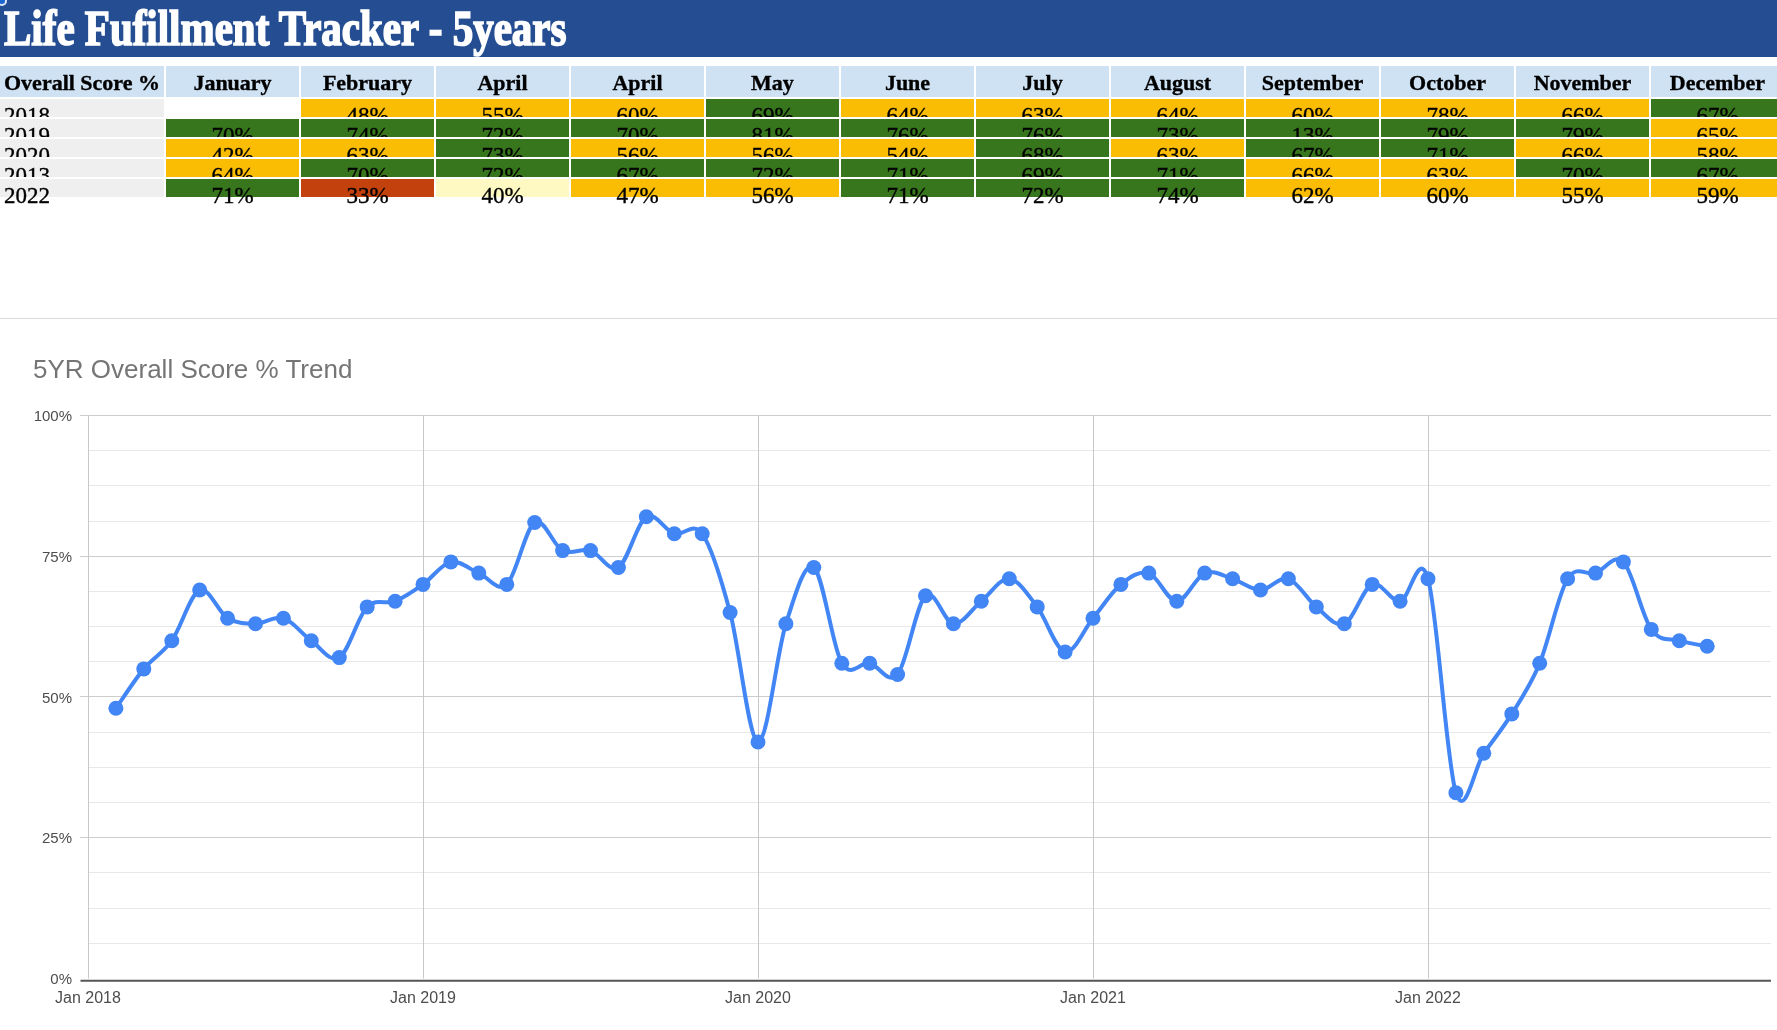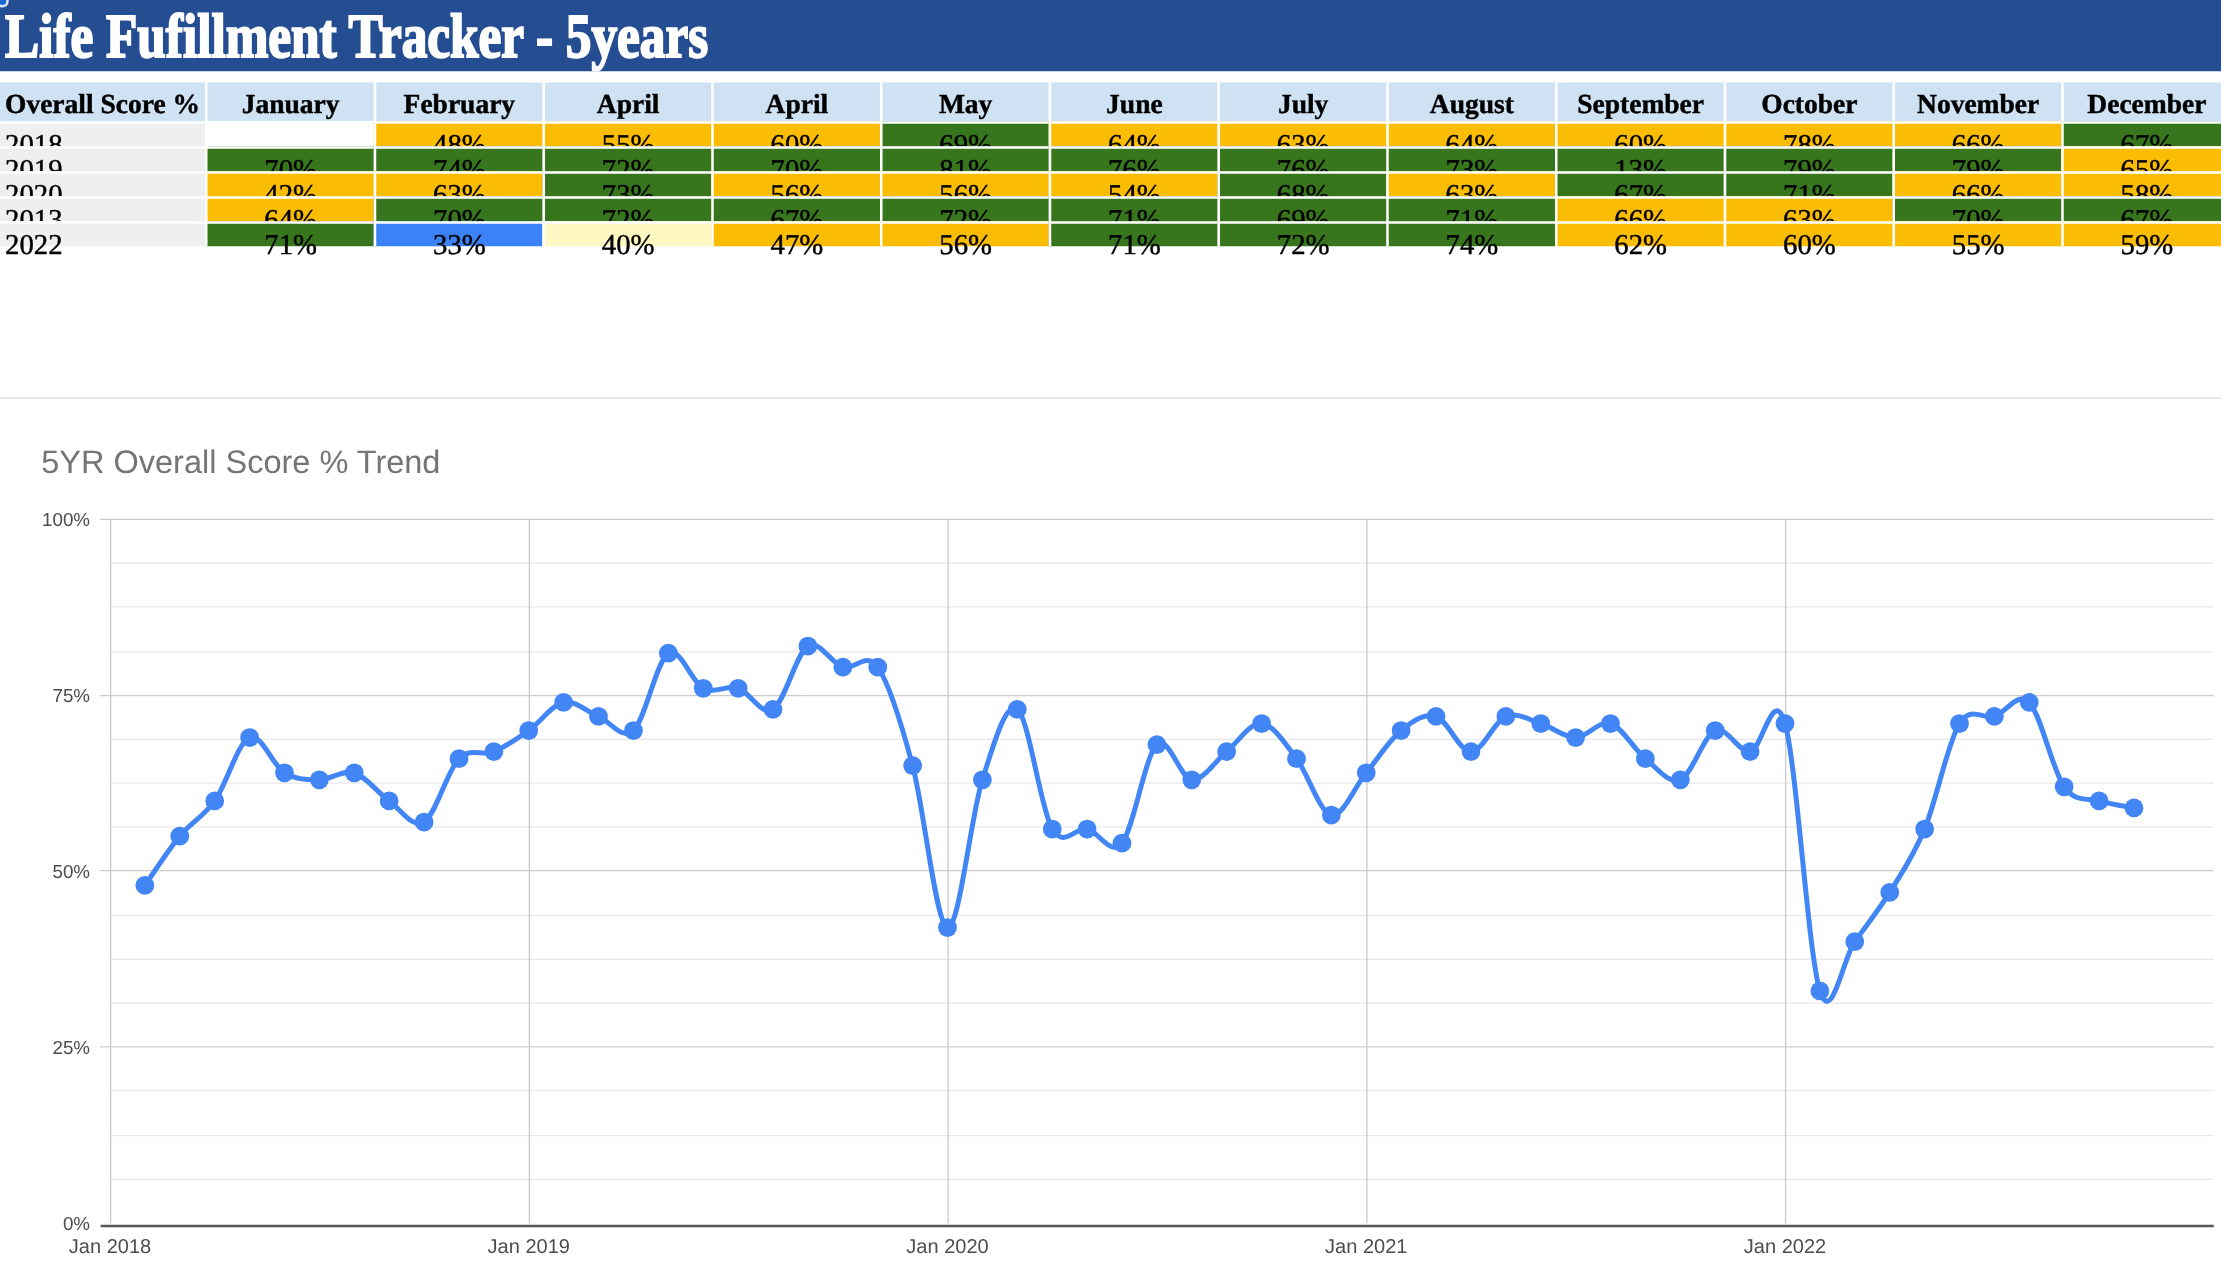--- a/index.html
+++ b/index.html
@@ -92,21 +92,21 @@
       <div class="dc" style="background:#38761d">69%</div>
       <div class="dc" style="background:#38761d">71%</div>
       <div class="dc" style="background:#fbbc04">66%</div>
       <div class="dc" style="background:#fbbc04">63%</div>
       <div class="dc" style="background:#38761d">70%</div>
       <div class="dc" style="background:#38761d">67%</div>
     </div>
     <div class="row">
       <div class="yc">2022</div>
       <div class="dc" style="background:#38761d">71%</div>
-      <div class="dc" style="background:#3b82f6">33%</div>
+      <div class="dc" style="background:#c2410c">33%</div>
       <div class="dc" style="background:#fef9c3">40%</div>
       <div class="dc" style="background:#fbbc04">47%</div>
       <div class="dc" style="background:#fbbc04">56%</div>
       <div class="dc" style="background:#38761d">71%</div>
       <div class="dc" style="background:#38761d">72%</div>
       <div class="dc" style="background:#38761d">74%</div>
       <div class="dc" style="background:#fbbc04">62%</div>
       <div class="dc" style="background:#fbbc04">60%</div>
       <div class="dc" style="background:#fbbc04">55%</div>
       <div class="dc" style="background:#fbbc04">59%</div>

